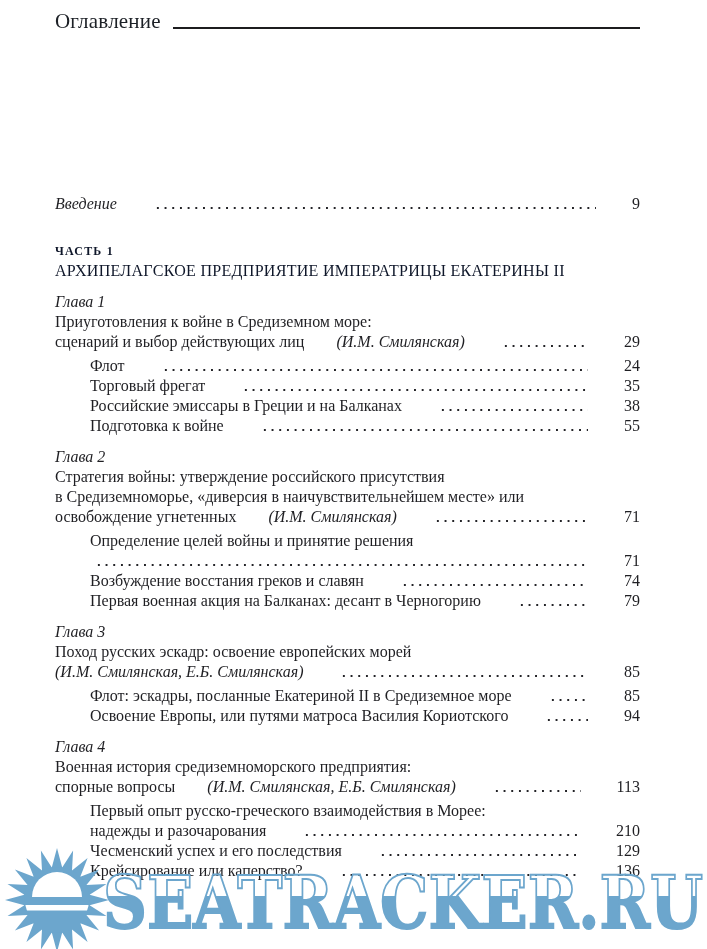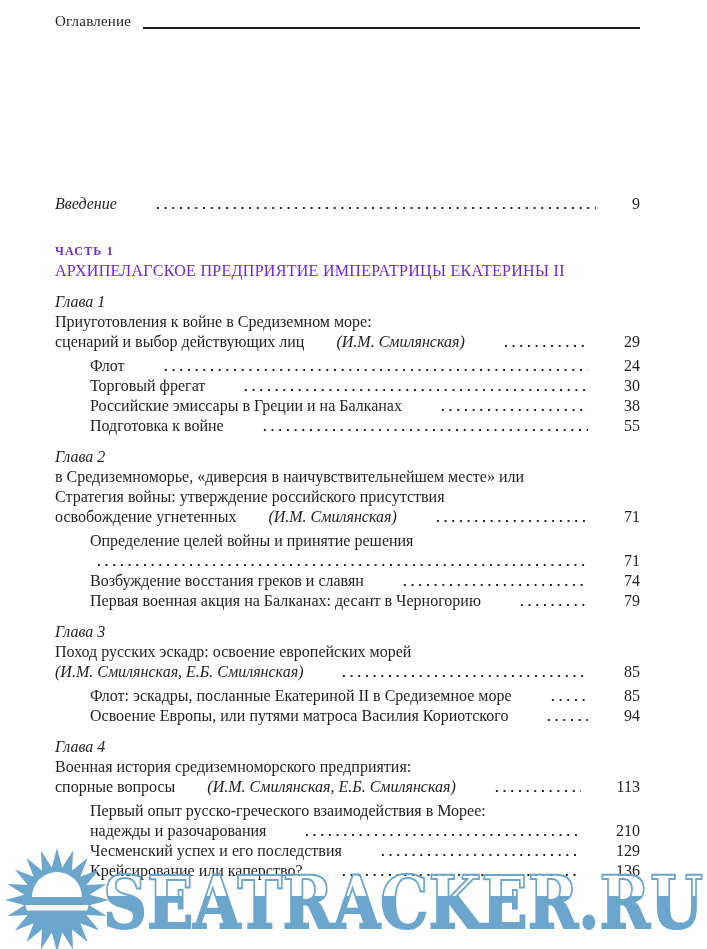--- a/index.html
+++ b/index.html
@@ -4,36 +4,36 @@
 <style>
   html,body{margin:0;padding:0;}
   body{
     width:707px;height:949px;background:#ffffff;position:relative;overflow:hidden;
     font-family:"Liberation Serif","DejaVu Serif",serif;
     color:#1f1f23;
   }
   .page{padding:8px 67px 0 55px;position:relative;z-index:1;}
   
   .toc-header{display:flex;align-items:flex-end;}
-  .toc-title{font-size:15px;line-height:26px;letter-spacing:0.2px;color:#1c2026;}
+  .toc-title{font-size:21px;line-height:26px;letter-spacing:0.2px;color:#1c2026;}
   .toc-rule{flex:1;height:0;border-bottom:2.2px solid #1c1c1e;margin:0 0 5px 12px;}
   
   .row{display:flex;align-items:flex-end;font-size:16px;line-height:20px;gap:32px;}
   .row .rt,.row .auth,.row .pg{white-space:nowrap;}
   .auth{font-style:italic;}
   .leader{
     flex:1 1 auto;min-width:10px;height:4px;align-self:flex-end;
     margin:0 4px 4px 5px;
     background-image:radial-gradient(circle,#232327 1.1px,transparent 1.45px);
     background-size:7.7px 4px;background-repeat:repeat-x;background-position:left bottom;
   }
   .intro{margin-top:160px;}
   .intro .rt{font-style:italic;}
   
-  .part{margin-top:30px;margin-bottom:7px;color:#6d28d9;}
+  .part{margin-top:30px;margin-bottom:7px;color:#0f172a;}
   .kicker{font-size:12px;font-weight:bold;letter-spacing:1.2px;line-height:15px;}
   .part-title{font-size:16px;font-weight:normal;letter-spacing:0.3px;line-height:21px;margin-top:1px;}
   
   .chapter{margin-top:11px;}
   .ch-label{font-style:italic;font-size:16px;line-height:20px;}
   .ch-line{font-size:16px;line-height:20px;}
   .sublist{margin-top:4px;padding-left:35px;}
   
   .watermark{position:absolute;left:0;bottom:0;width:707px;height:115px;z-index:3;pointer-events:none;}
   .wm-text{
@@ -77,43 +77,43 @@
             <div class="row">
               <span class="rt">Флот</span>
               <span class="leader"></span>
               <span class="pg">24</span>
             </div>
           </div>
           <div class="subitem">
             <div class="row">
               <span class="rt">Торговый фрегат </span>
               <span class="leader"></span>
-              <span class="pg">30</span>
+              <span class="pg">35</span>
             </div>
           </div>
           <div class="subitem">
             <div class="row">
               <span class="rt">Российские эмиссары в Греции и на Балканах </span>
               <span class="leader"></span>
               <span class="pg">38</span>
             </div>
           </div>
           <div class="subitem">
             <div class="row">
               <span class="rt">Подготовка к войне</span>
               <span class="leader"></span>
               <span class="pg">55</span>
             </div>
           </div>
         </div>
       </section>
       <section class="chapter">
         <div class="ch-label">Глава 2</div>
+        <div class="ch-line">Стратегия войны: утверждение российского присутствия</div>
         <div class="ch-line">в Средиземноморье, «диверсия в наичувствительнейшем месте» или</div>
-        <div class="ch-line">Стратегия войны: утверждение российского присутствия</div>
         <div class="row">
           <span class="rt">освобождение угнетенных </span>
           <span class="auth">(И.М. Смилянская)</span>
           <span class="leader"></span>
           <span class="pg">71</span>
         </div>
         <div class="sublist">
           <div class="subitem">
             <div class="ch-line">Определение целей войны и принятие решения</div>
             <div class="row">

